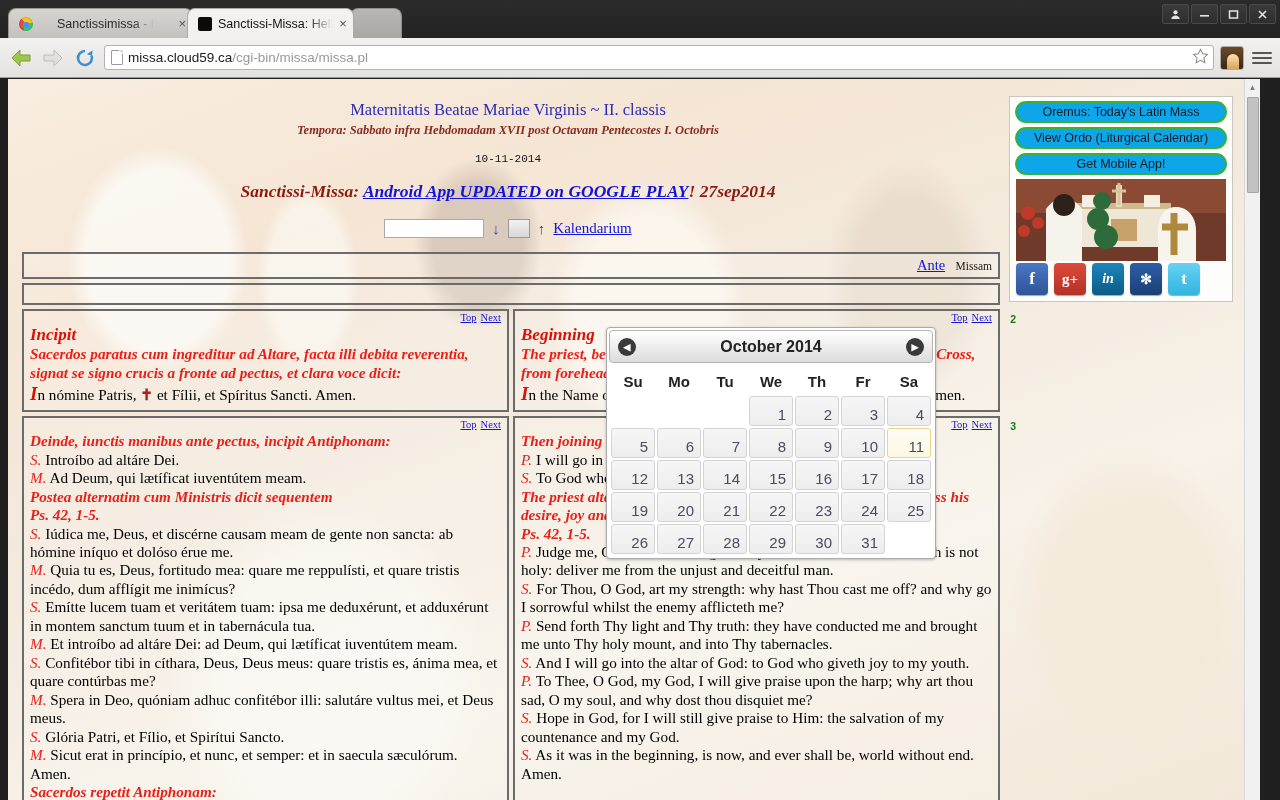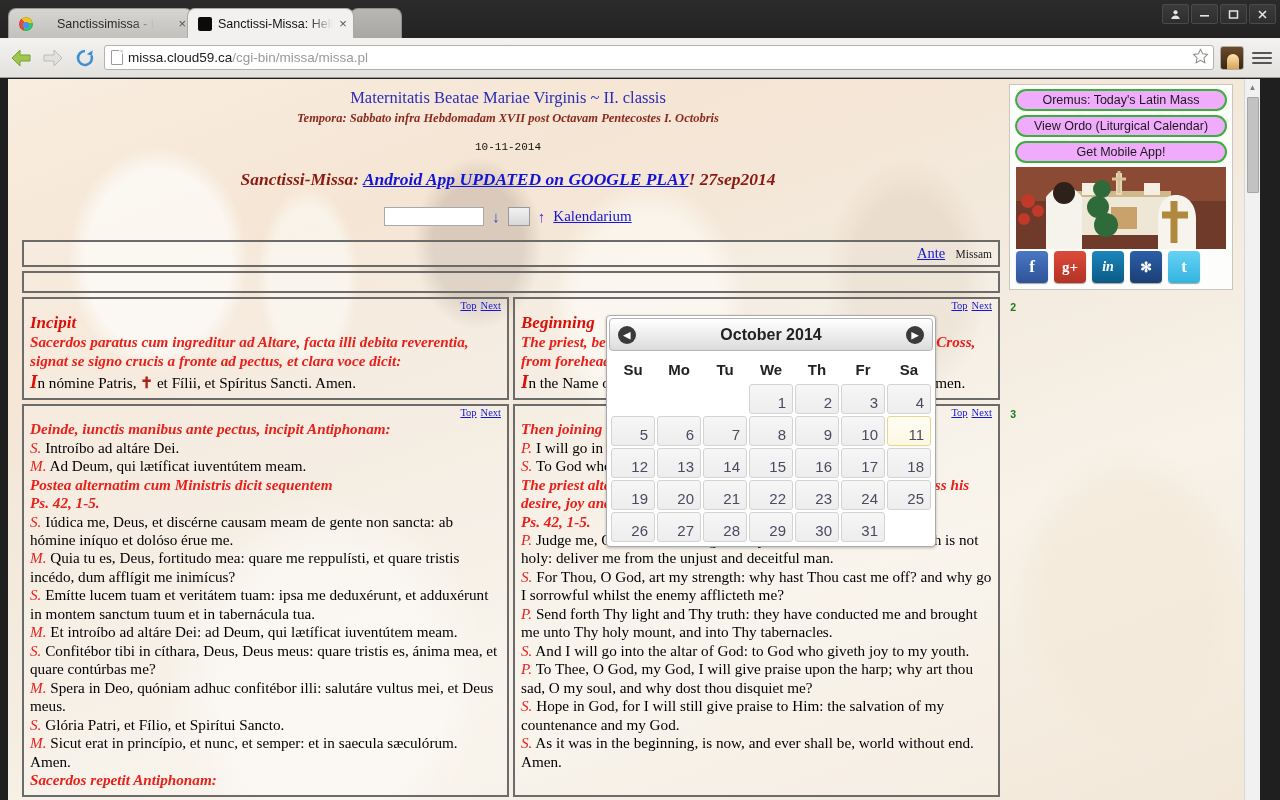--- a/index.html
+++ b/index.html
@@ -94,21 +94,21 @@
       radial-gradient(ellipse 90px 120px at 470px 165px, rgba(110,85,70,.30) 0 50%, transparent 72%),
       radial-gradient(ellipse 130px 170px at 640px 230px, rgba(255,252,246,.7) 0 55%, transparent 75%),
       radial-gradient(ellipse 110px 160px at 900px 200px, rgba(205,175,150,.35) 0 50%, transparent 75%),
       radial-gradient(ellipse 150px 200px at 1120px 520px, rgba(240,225,205,.6) 0 55%, transparent 78%),
       radial-gradient(ellipse 200px 230px at 320px 600px, rgba(255,255,255,.55) 0 55%, transparent 80%),
       linear-gradient(160deg,#f7e9da 0%,#f3ddc8 22%,#efe4d6 45%,#f6efe6 68%,#eee0cf 100%);
     opacity:.95;
   }
   .bg-veil { position:absolute; inset:0; background:rgba(252,247,240,.30); }
 
-  .page { position:absolute; left:0; top:0; width:1236px; height:602px; }
+  .page { position:absolute; left:0; top:12px; width:1236px; height:602px; }
 
   
   .masthead { width:1000px; text-align:center; padding-top:9px; }
   .mh-title { color:#2b2bb5; font-family:"Liberation Serif", serif; font-size:16.5px; }
   .mh-tempora { color:#8b2b20; font-family:"Liberation Serif", serif; font-style:italic; font-weight:bold; font-size:12.5px; margin-top:3px; }
   .mh-date { color:#111; font-family:Liberation Mono, monospace; font-size:11px; margin-top:15px; }
   .mh-promo { margin-top:16px; font-family:"Liberation Serif", serif; font-size:17.5px; font-weight:bold; font-style:italic; color:#8b1a10; }
   .mh-promo a { color:#1414d6; text-decoration:underline; }
 
   .searchrow { width:1000px; display:flex; justify-content:center; align-items:center; gap:8px; margin-top:17px; }
@@ -169,21 +169,21 @@
   .dp-cell.today { border-color:#e8d48a; background:linear-gradient(#fffdf4,#fdf8e3); }
   .dp-cell.empty { border:none; background:none; }
 
   
   .sidebar {
     position:absolute; left:1001px; top:5px; width:224px;
     background:#fdfdfb; border:1px solid #c9c6c0; z-index:20;
   }
   .sb-btn {
     margin:4px 5px; height:22px; border:2px solid #36b236; border-radius:11px;
-    background:#f0abfc; display:flex; align-items:center; justify-content:center;
+    background:#0ea5e9; display:flex; align-items:center; justify-content:center;
     font-size:12.5px; color:#1a1a1a;
   }
   .sb-photo { width:210px; height:82px; margin:4px auto 0; position:relative; overflow:hidden;
     background:linear-gradient(#7a4230,#5d3324); display:block; }
   .sb-caption { padding:4px 6px 2px; font-size:12.5px; color:#1a1a1a; line-height:1.2; }
   .socials { display:flex; gap:6px; padding:2px 6px 6px; }
   .soc { width:32px; height:32px; border-radius:4px; display:flex; align-items:center; justify-content:center;
     color:#fff; font-weight:bold; font-size:17px; font-family:"Liberation Serif",serif;
     box-shadow:0 1px 1px rgba(0,0,0,.35); }
   .soc-fb { background:linear-gradient(#4a77c4,#2f5398); }

